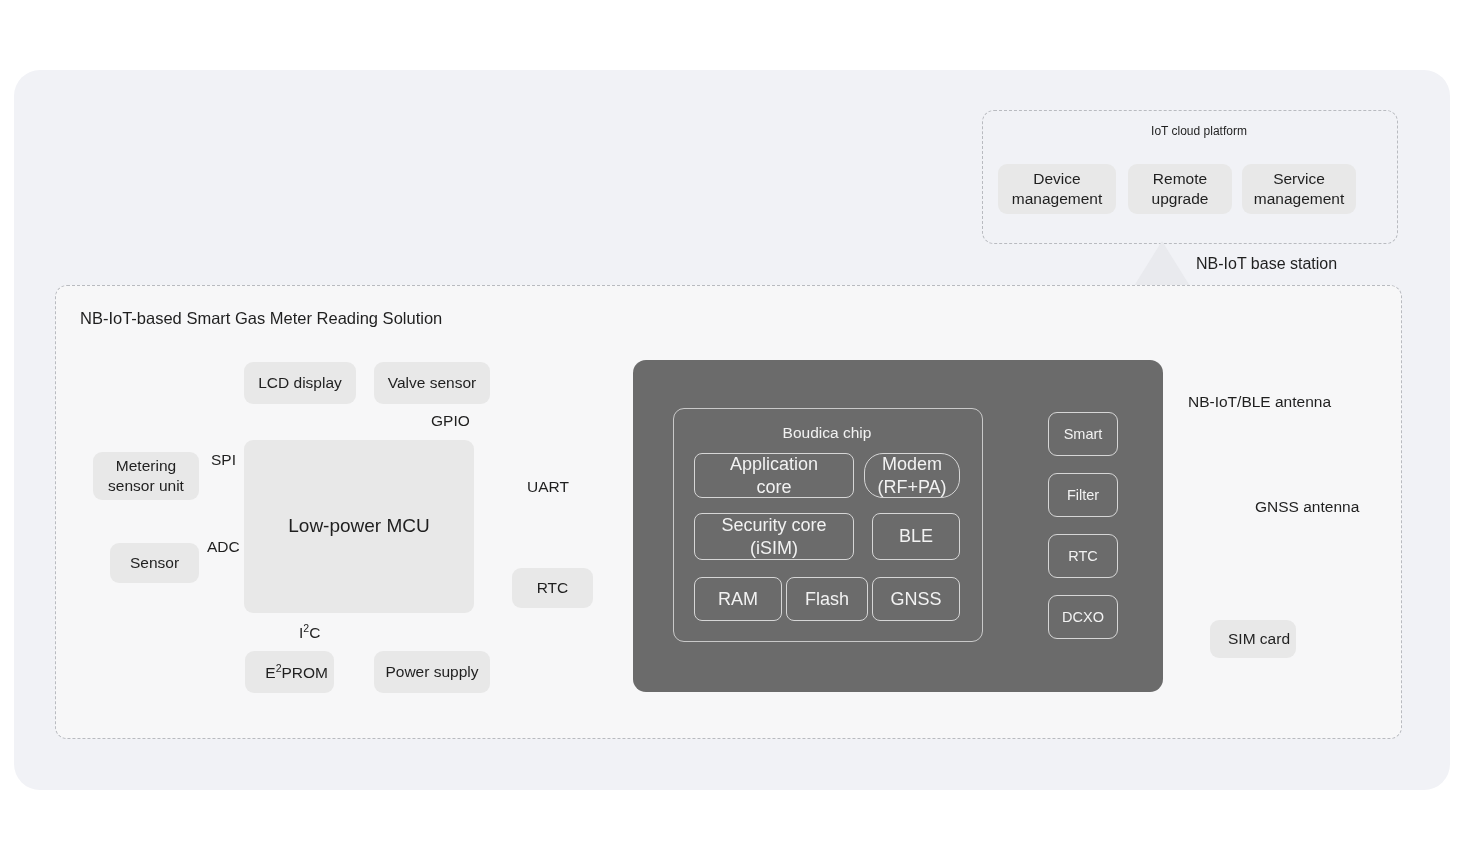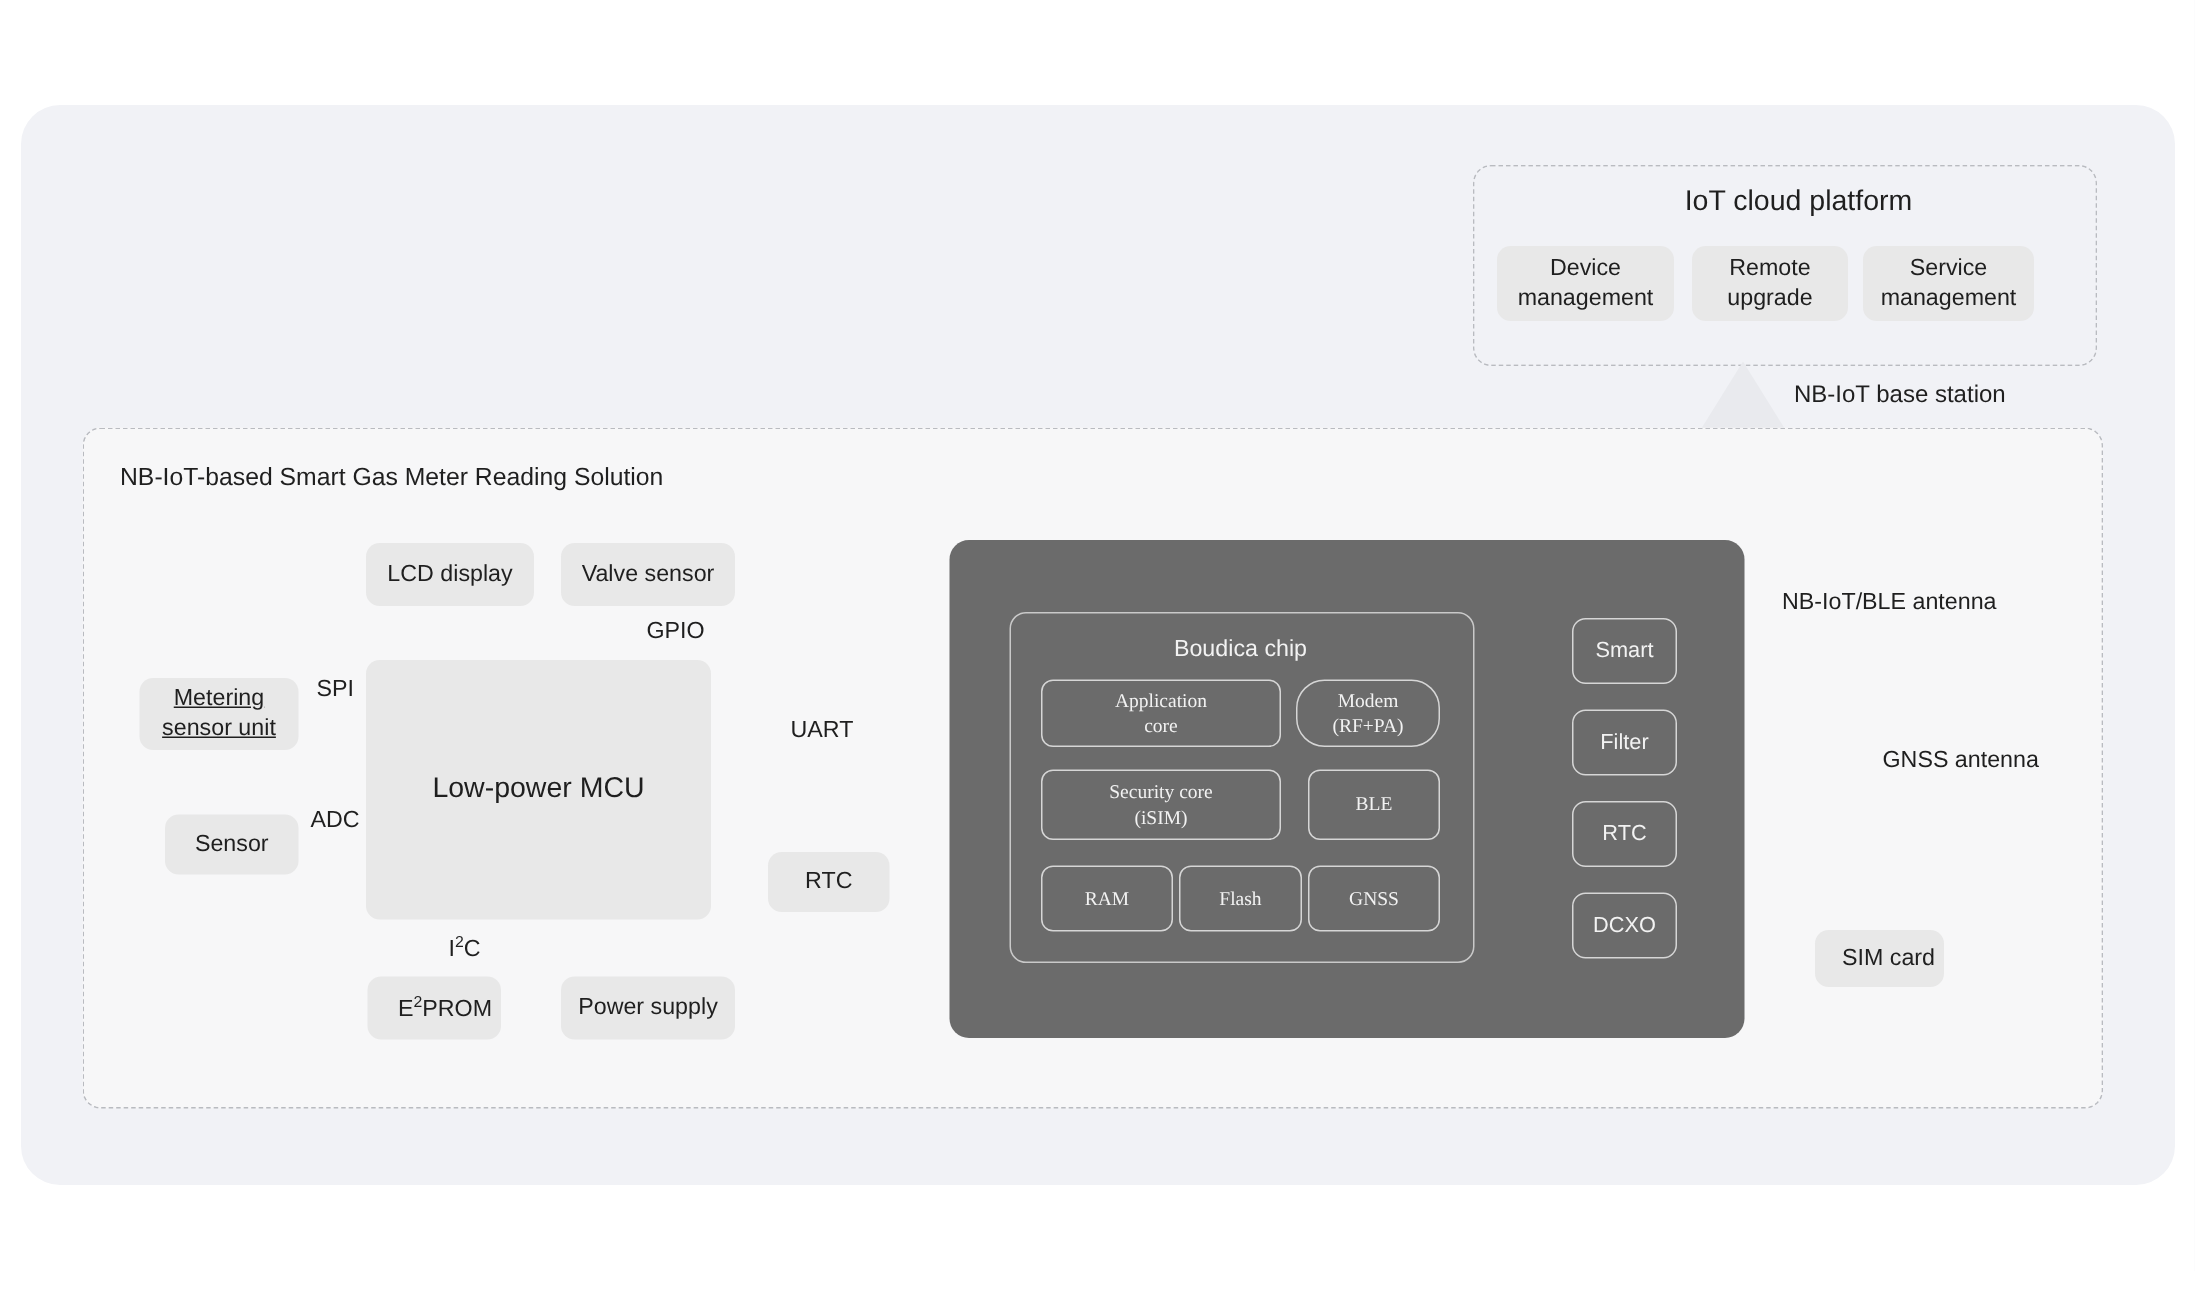--- a/index.html
+++ b/index.html
@@ -13,42 +13,42 @@
   
   .gbox{position:absolute;background:#e8e8e8;border-radius:9px;
         display:flex;align-items:center;justify-content:center;
         text-align:center;line-height:1.28;font-size:15.5px;color:#1f1f1f;
         box-sizing:border-box;padding:2px 6px;}
 
   
   .cloud-panel{position:absolute;left:982px;top:110px;width:414px;height:132px;
       border:1.6px dashed #b9bbc0;border-radius:12px;background:transparent;}
   .cloud-title{position:absolute;left:982px;top:124px;width:434px;
-      text-align:center;font-size:19px;color:#1f1f1f;}
+      text-align:center;font-size:12px;color:#1f1f1f;}
   .tower{position:absolute;left:1134px;top:241px;width:0;height:0;
       border-left:28px solid transparent;border-right:28px solid transparent;
       border-bottom:45px solid #e9eaee;}
   .tower-label{position:absolute;left:1196px;top:255px;font-size:16px;color:#1f1f1f;}
 
   
   .sol-panel{position:absolute;left:55px;top:285px;width:1345px;height:452px;
       border:1.6px dashed #b9bbc0;border-radius:12px;background:#f7f7f8;}
   .sol-title{position:absolute;left:80px;top:309px;font-size:16.5px;color:#1f1f1f;}
 
   
   .module{position:absolute;left:633px;top:360px;width:530px;height:332px;
       background:#6b6b6b;border-radius:13px;}
   .chip{position:absolute;left:673px;top:408px;width:308px;height:232px;
       border:1.4px solid #c9c9c9;border-radius:11px;}
   .chip-title{position:absolute;left:673px;top:424px;width:308px;text-align:center;
       font-size:15.5px;color:#f2f2f2;}
   .cbox{position:absolute;border:1.4px solid #d6d6d6;border-radius:8px;
-      background:transparent;color:#f2f2f2;font-size:13px;
+      background:transparent;color:#f2f2f2;font-size:18px;
       display:flex;align-items:center;justify-content:center;text-align:center;
-      line-height:1.25;box-sizing:border-box;padding:1px 4px;font-family:Liberation Serif, serif;}
+      line-height:1.25;box-sizing:border-box;padding:1px 4px;}
   .rbox{position:absolute;border:1.4px solid #d6d6d6;border-radius:9px;
       background:transparent;color:#f2f2f2;font-size:14.5px;width:70px;height:44px;
       display:flex;align-items:center;justify-content:center;box-sizing:border-box;}
 
   
   .blabel{position:absolute;font-size:15.5px;color:#1f1f1f;white-space:nowrap;}
   .sup{font-size:0.68em;vertical-align:super;}
 
   svg.wires{position:absolute;left:0;top:0;width:1463px;height:862px;
       pointer-events:none;}
@@ -135,21 +135,21 @@
 
 <div class="gbox" style="left:244px;top:362px;width:112px;height:42px;">
   <span>LCD display</span>
 </div>
 <div class="gbox" style="left:374px;top:362px;width:116px;height:42px;">
   <span>Valve sensor</span>
 </div>
 <div class="gbox" style="left:244px;top:440px;width:230px;height:173px;font-size:19px;">
   <span>Low-power MCU</span>
 </div>
-<div class="gbox" style="left:93px;top:452px;width:106px;height:48px;text-decoration:underline;">
+<div class="gbox" style="left:93px;top:452px;width:106px;height:48px;">
   <span>Metering<br>sensor unit</span>
 </div>
 <div class="gbox" style="left:110px;top:543px;width:89px;height:40px;">
   <span>Sensor</span>
 </div>
 <div class="gbox" style="left:512px;top:568px;width:81px;height:40px;">
   <span>RTC</span>
 </div>
 <div class="gbox" style="left:245px;top:651px;width:89px;height:42px;justify-content:flex-end;">
   <span><span>E</span><span class="sup">2</span><span>PROM</span></span>

